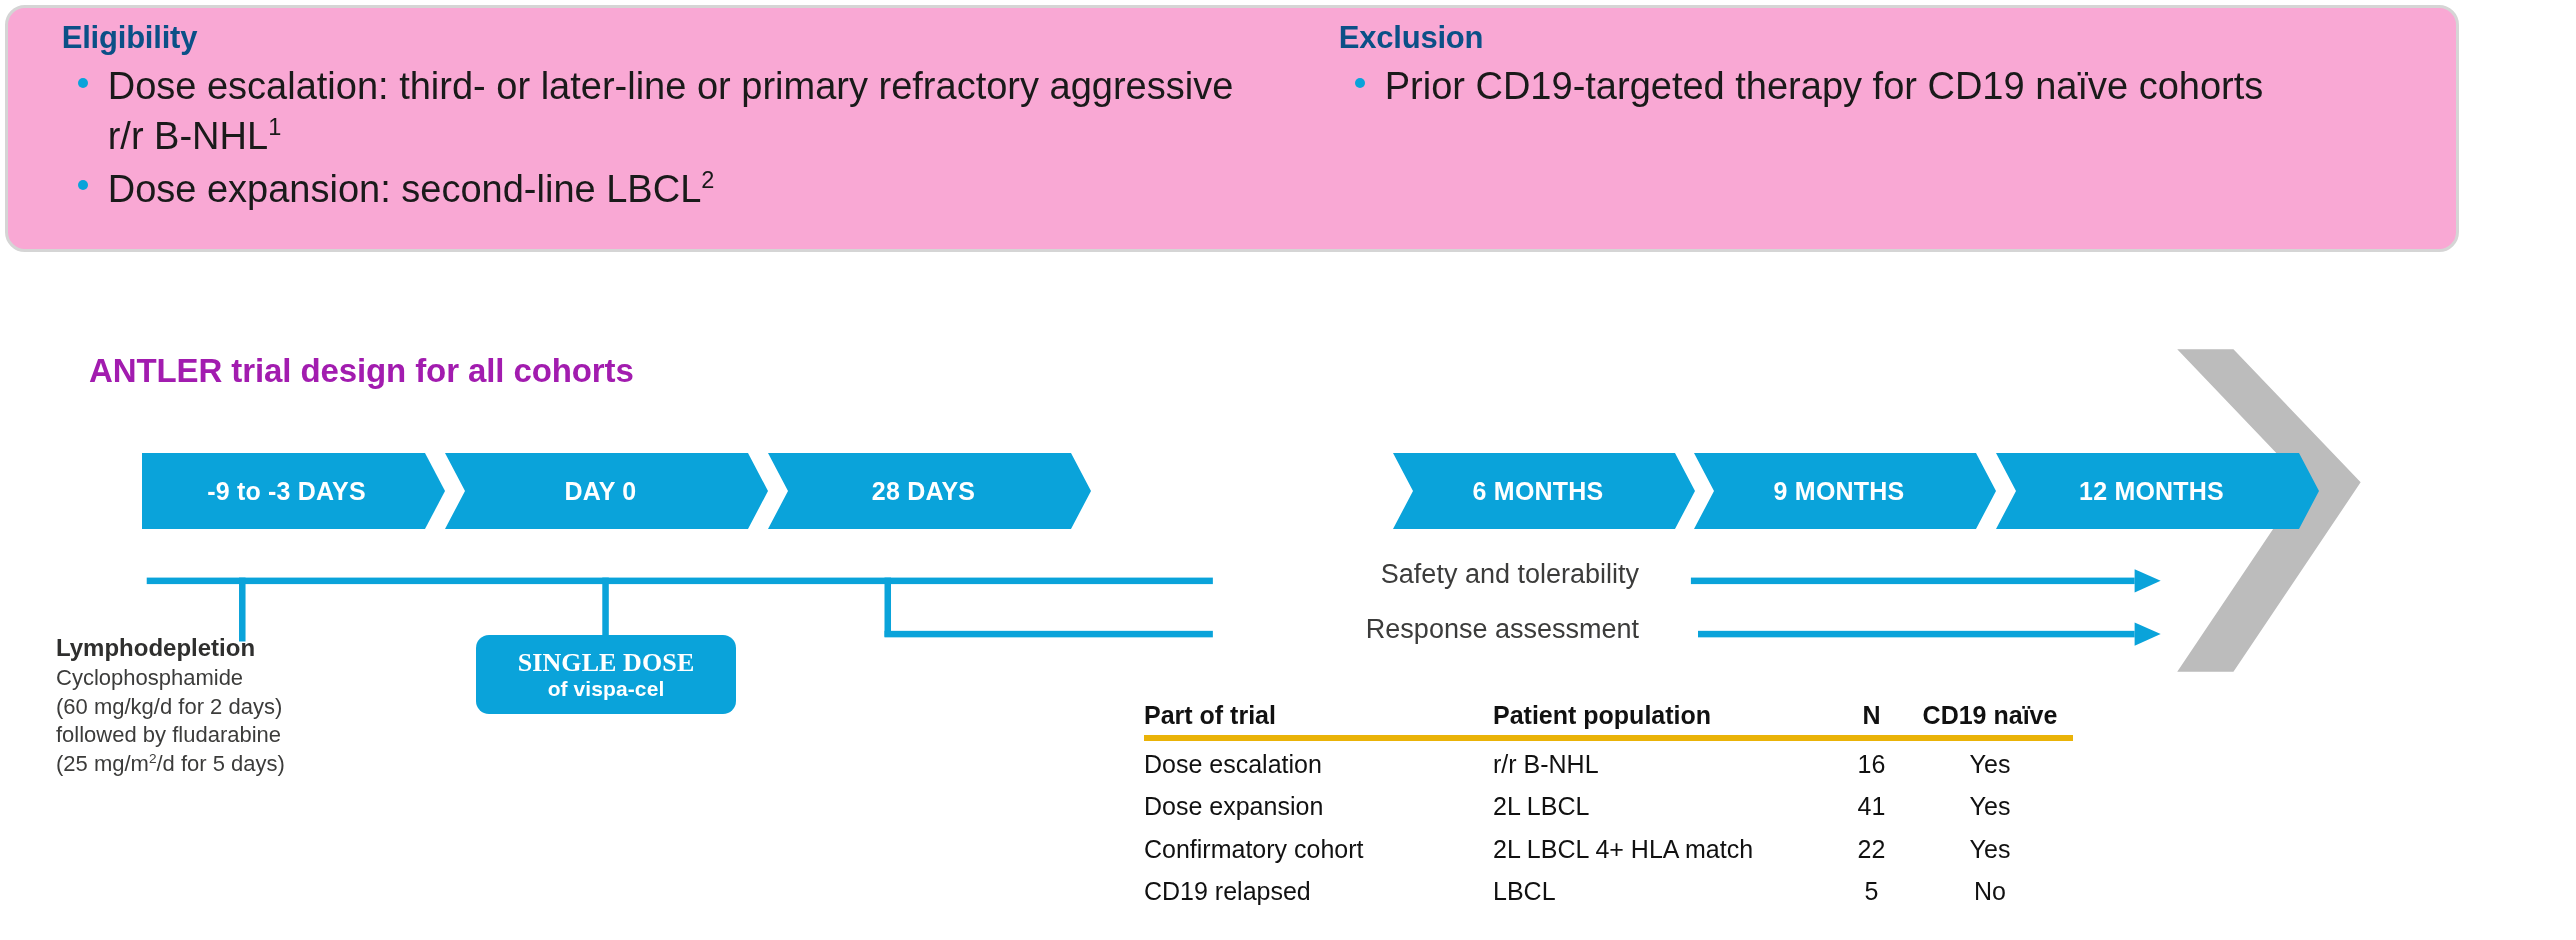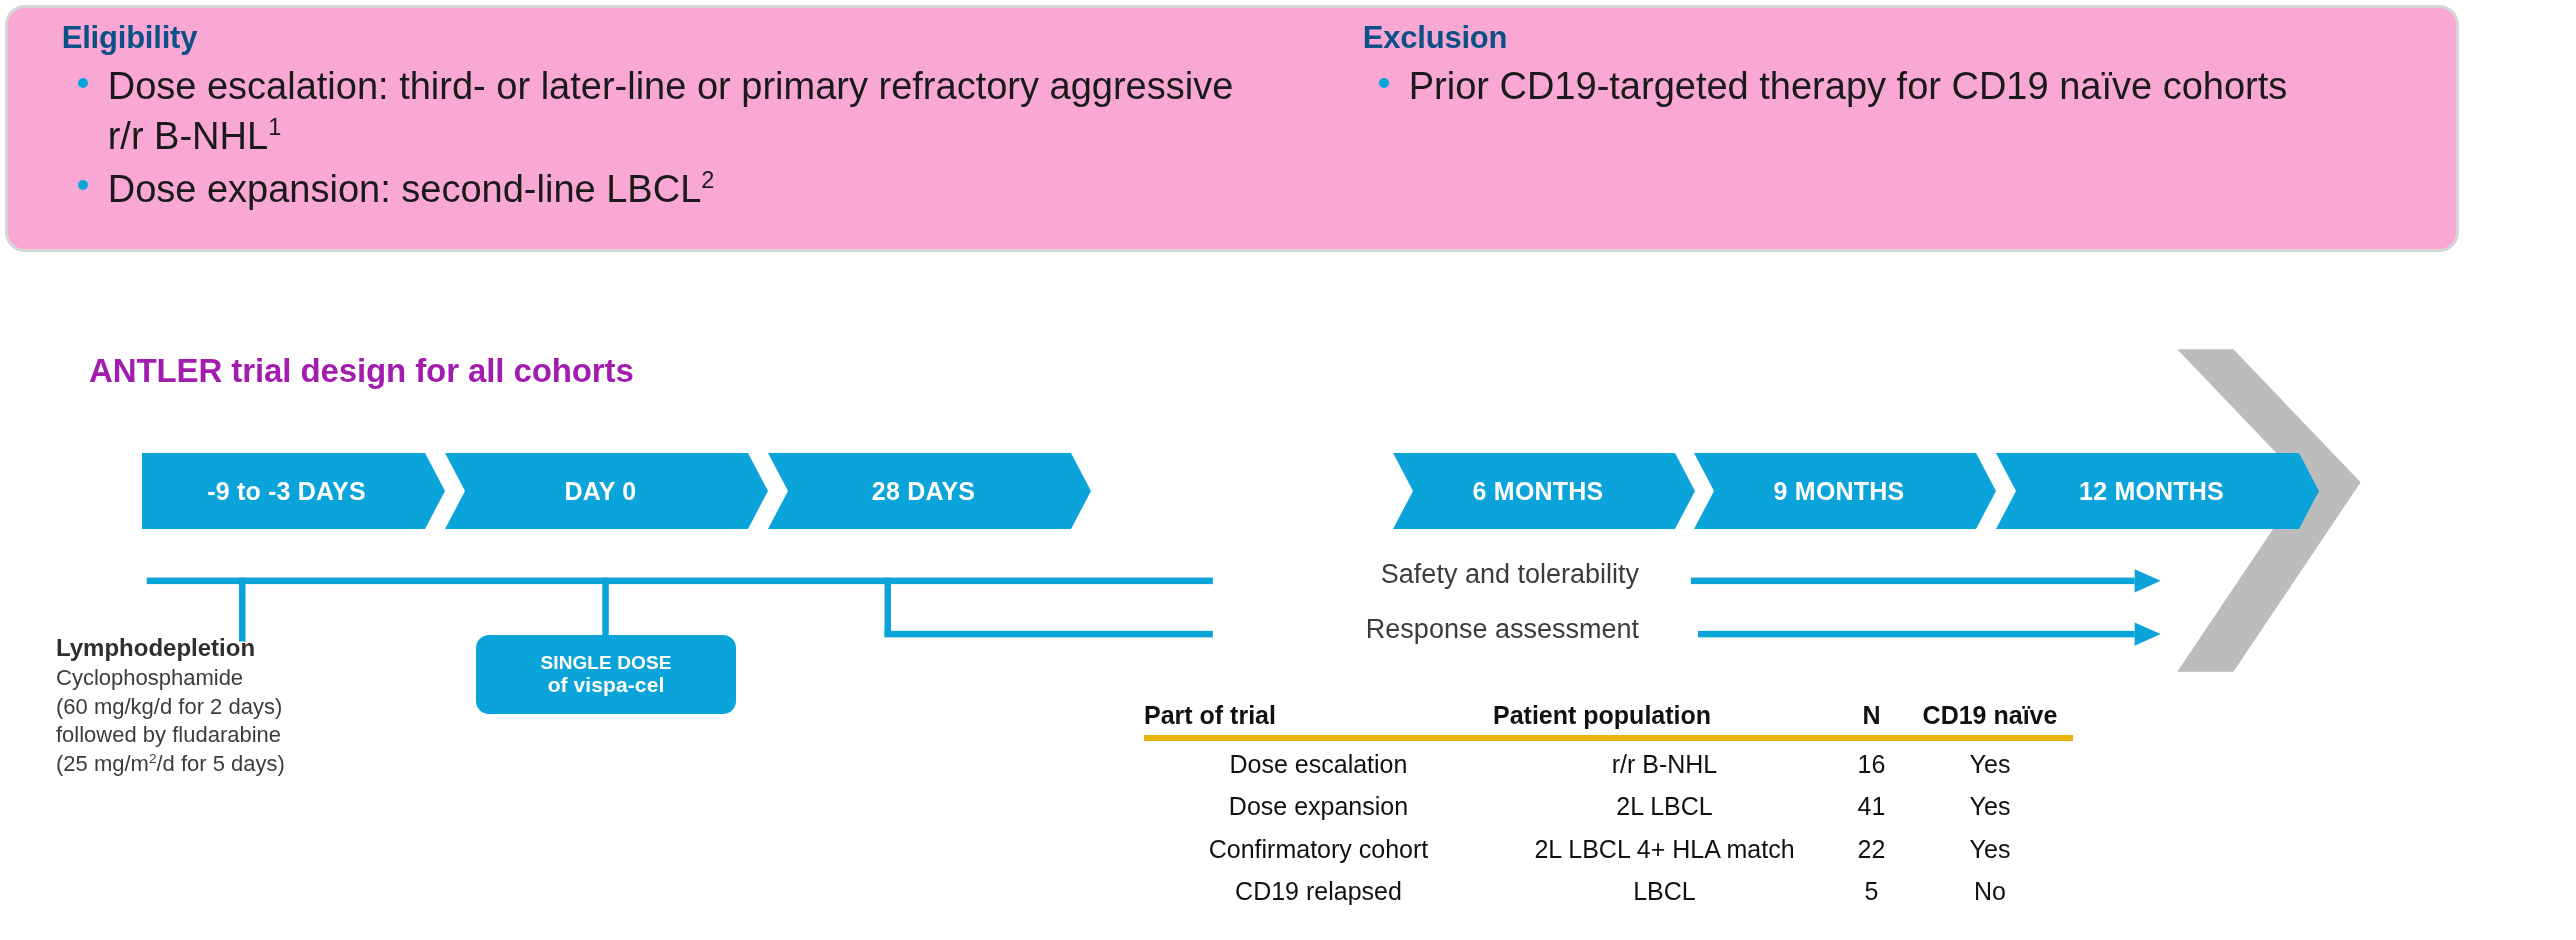--- a/index.html
+++ b/index.html
@@ -26,21 +26,21 @@
     border: 3.5px solid #d5d5d5;
     border-radius: 20px;
     box-sizing: border-box;
     background: #f9a8d4;
   }
   .crit-col {
     position: absolute;
     top: 13px;
   }
   #col-eligibility { left: 54px;  width: 1213px; }
-  #col-exclusion   { left: 1331px; width: 1077px; margin-left: 24px; }
+  #col-exclusion   { left: 1331px; width: 1077px; }
 
   .crit-heading {
     color: #0b5087;
     font-weight: bold;
     font-size: 31px;
     letter-spacing: -0.2px;
     margin: 0 0 7px 0;
     line-height: 1.12;
   }
   .crit-list { list-style: none; margin: 0; padding: 0; }
@@ -133,21 +133,21 @@
     height: 79px;
     background: #0aa3da;
     border-radius: 13px;
     color: #ffffff;
     text-align: center;
     display: flex;
     flex-direction: column;
     justify-content: center;
     line-height: 1.10;
   }
-  #sd-line1 { font-size: 19px; font-weight: bold; letter-spacing: 0.1px; }
+  #sd-line1 { font-size: 26px; font-weight: bold; letter-spacing: 0.1px; font-family: Liberation Serif, serif; }
   #sd-line2 { font-size: 21px; font-weight: bold; letter-spacing: 0.1px; }
 
   .assess-label {
     position: absolute;
     font-size: 27px;
     color: #3c3c3b;
     white-space: nowrap;
     text-align: right;
   }
   #label-safety   { left: 1006px; top: 559px;  width: 633px; }
@@ -166,21 +166,20 @@
     font-weight: bold;
     text-align: left;
     padding: 0 0 5.3px 0;
     white-space: nowrap;
     border-bottom: 6px solid #eab308;
   }
   #cohort-table td {
     padding: 8.3px 0 5.3px 0;
     white-space: nowrap;
     vertical-align: top;
-    text-align: center;
   }
   .col-part  { width: 349px; }
   .col-pop   { width: 343px; }
   .col-n     { width: 71px; text-align: center !important; }
   .col-naive { width: 166px; text-align: center !important; }
   #cohort-table td.col-n, #cohort-table td.col-naive { text-align: center; }
   #cohort-table th.col-n, #cohort-table th.col-naive { text-align: center; }
 </style>
 </head>
 <body>

